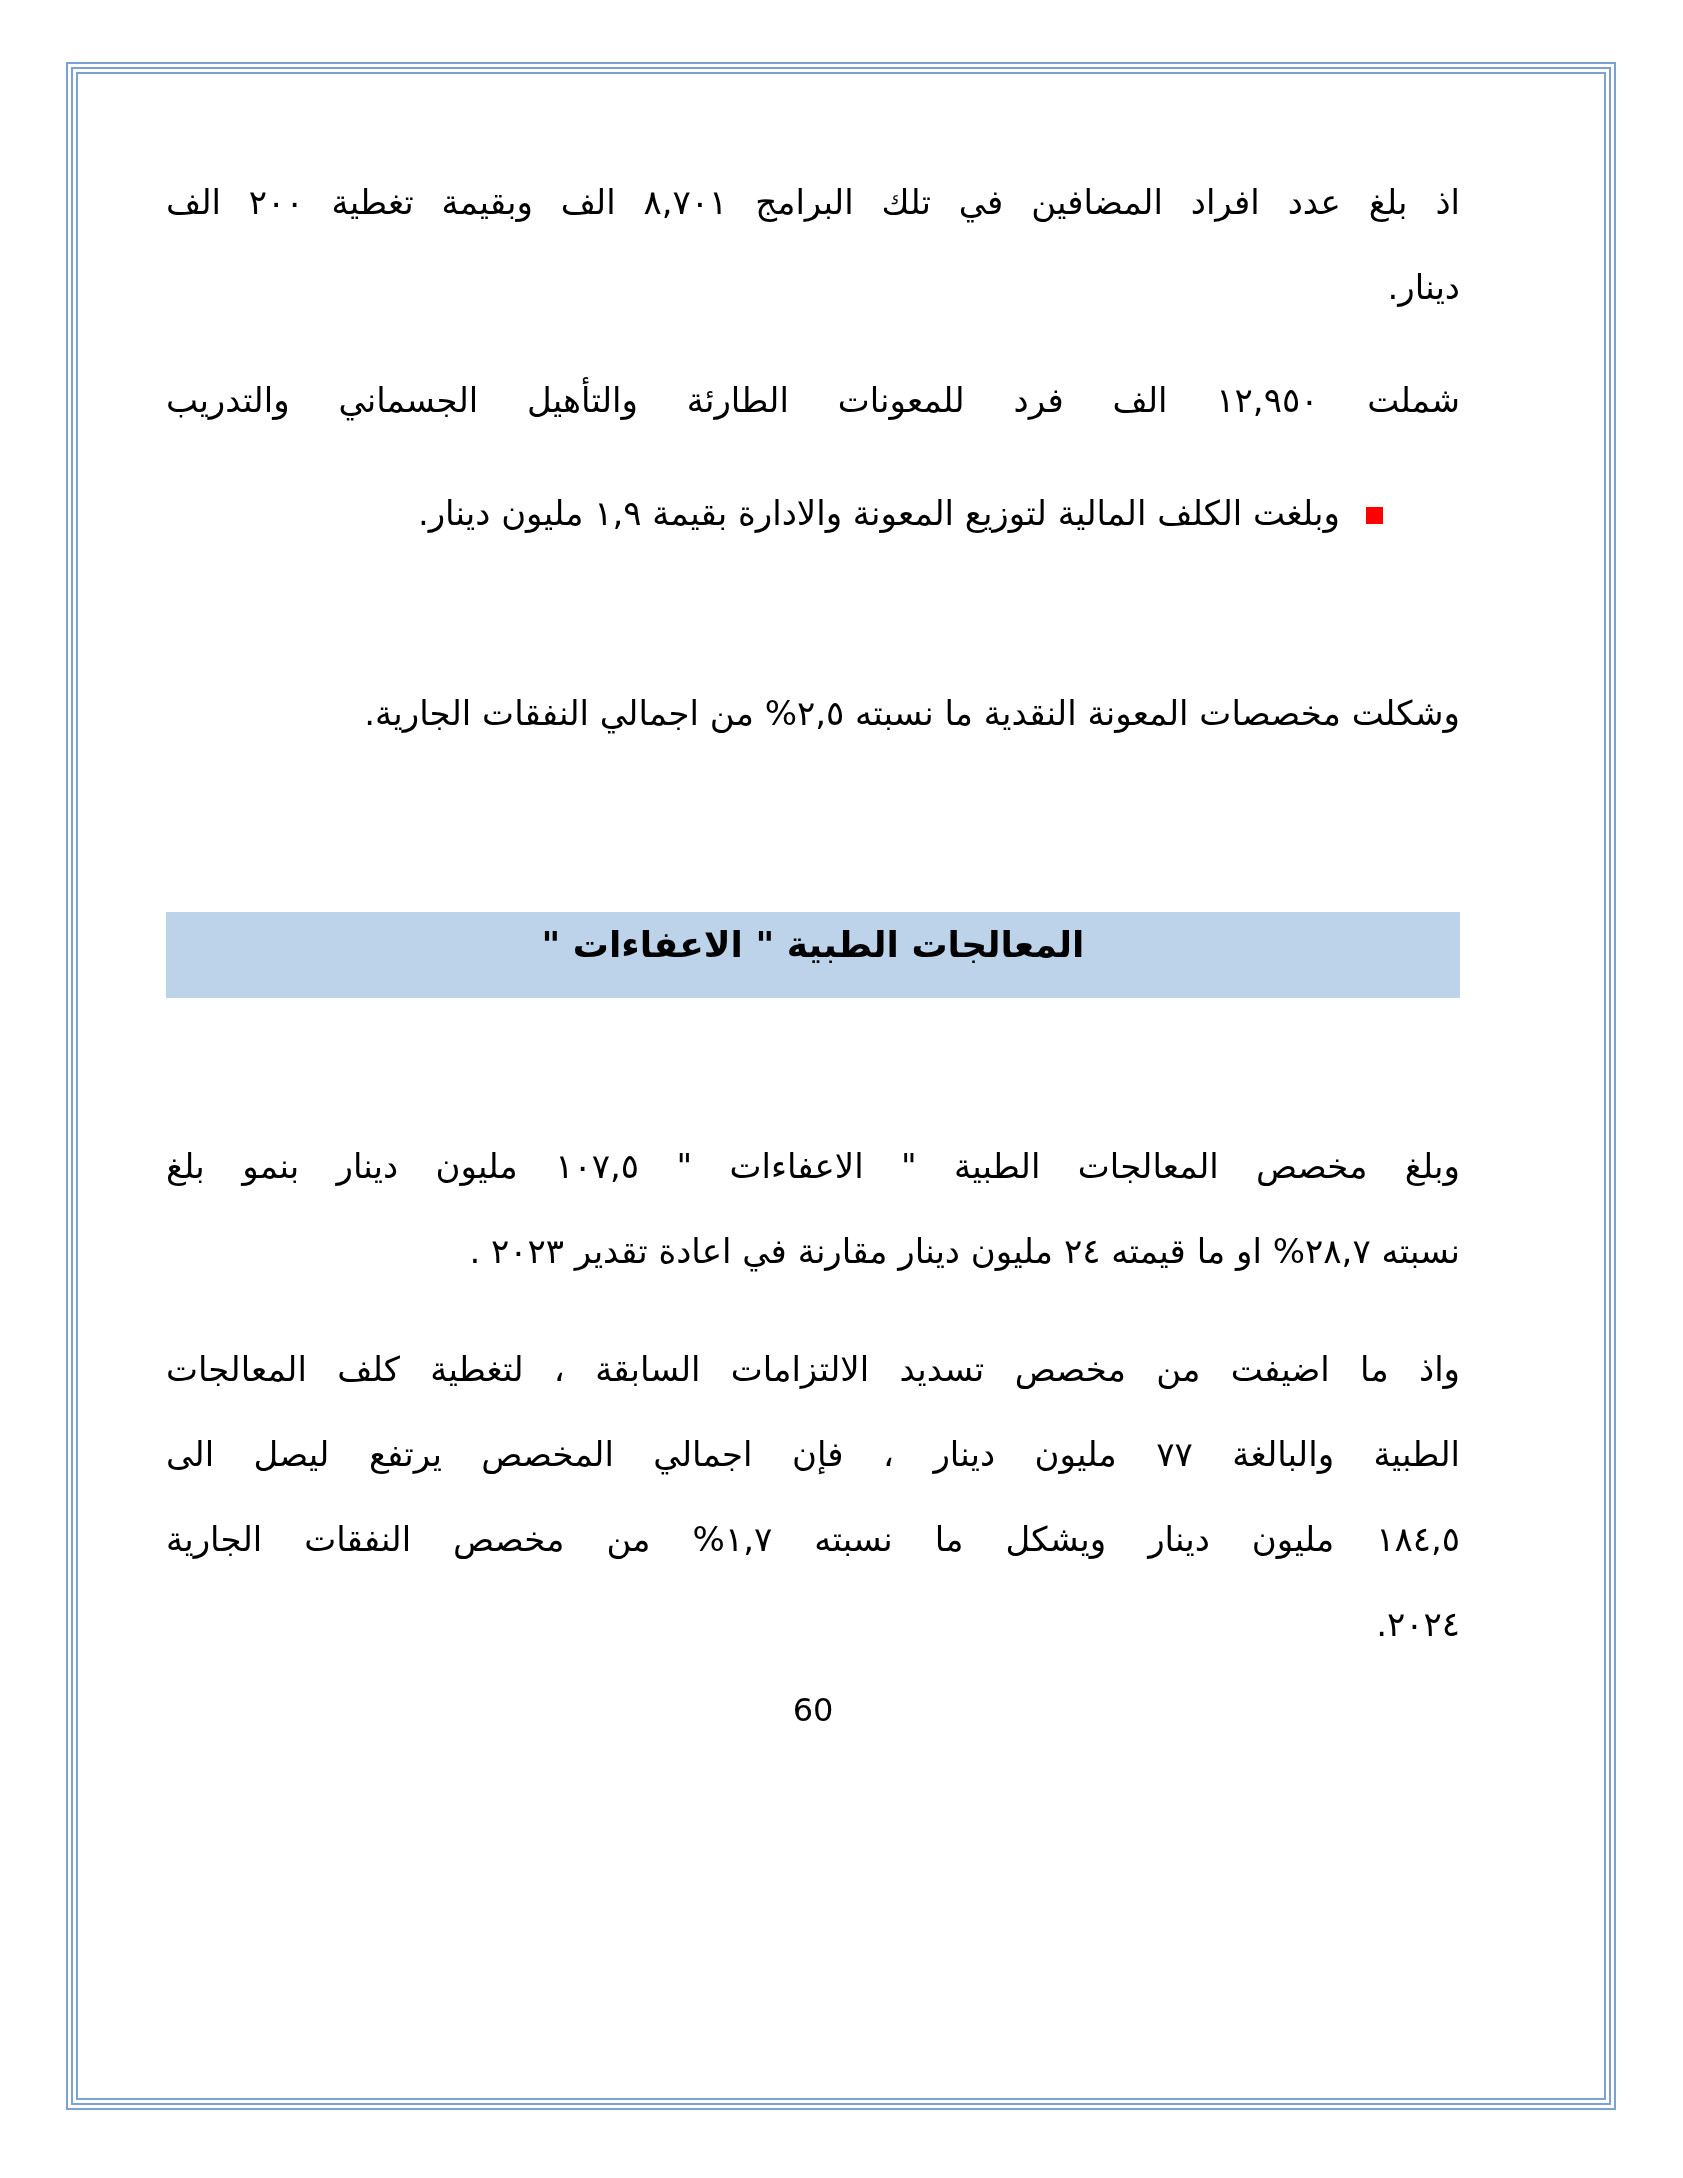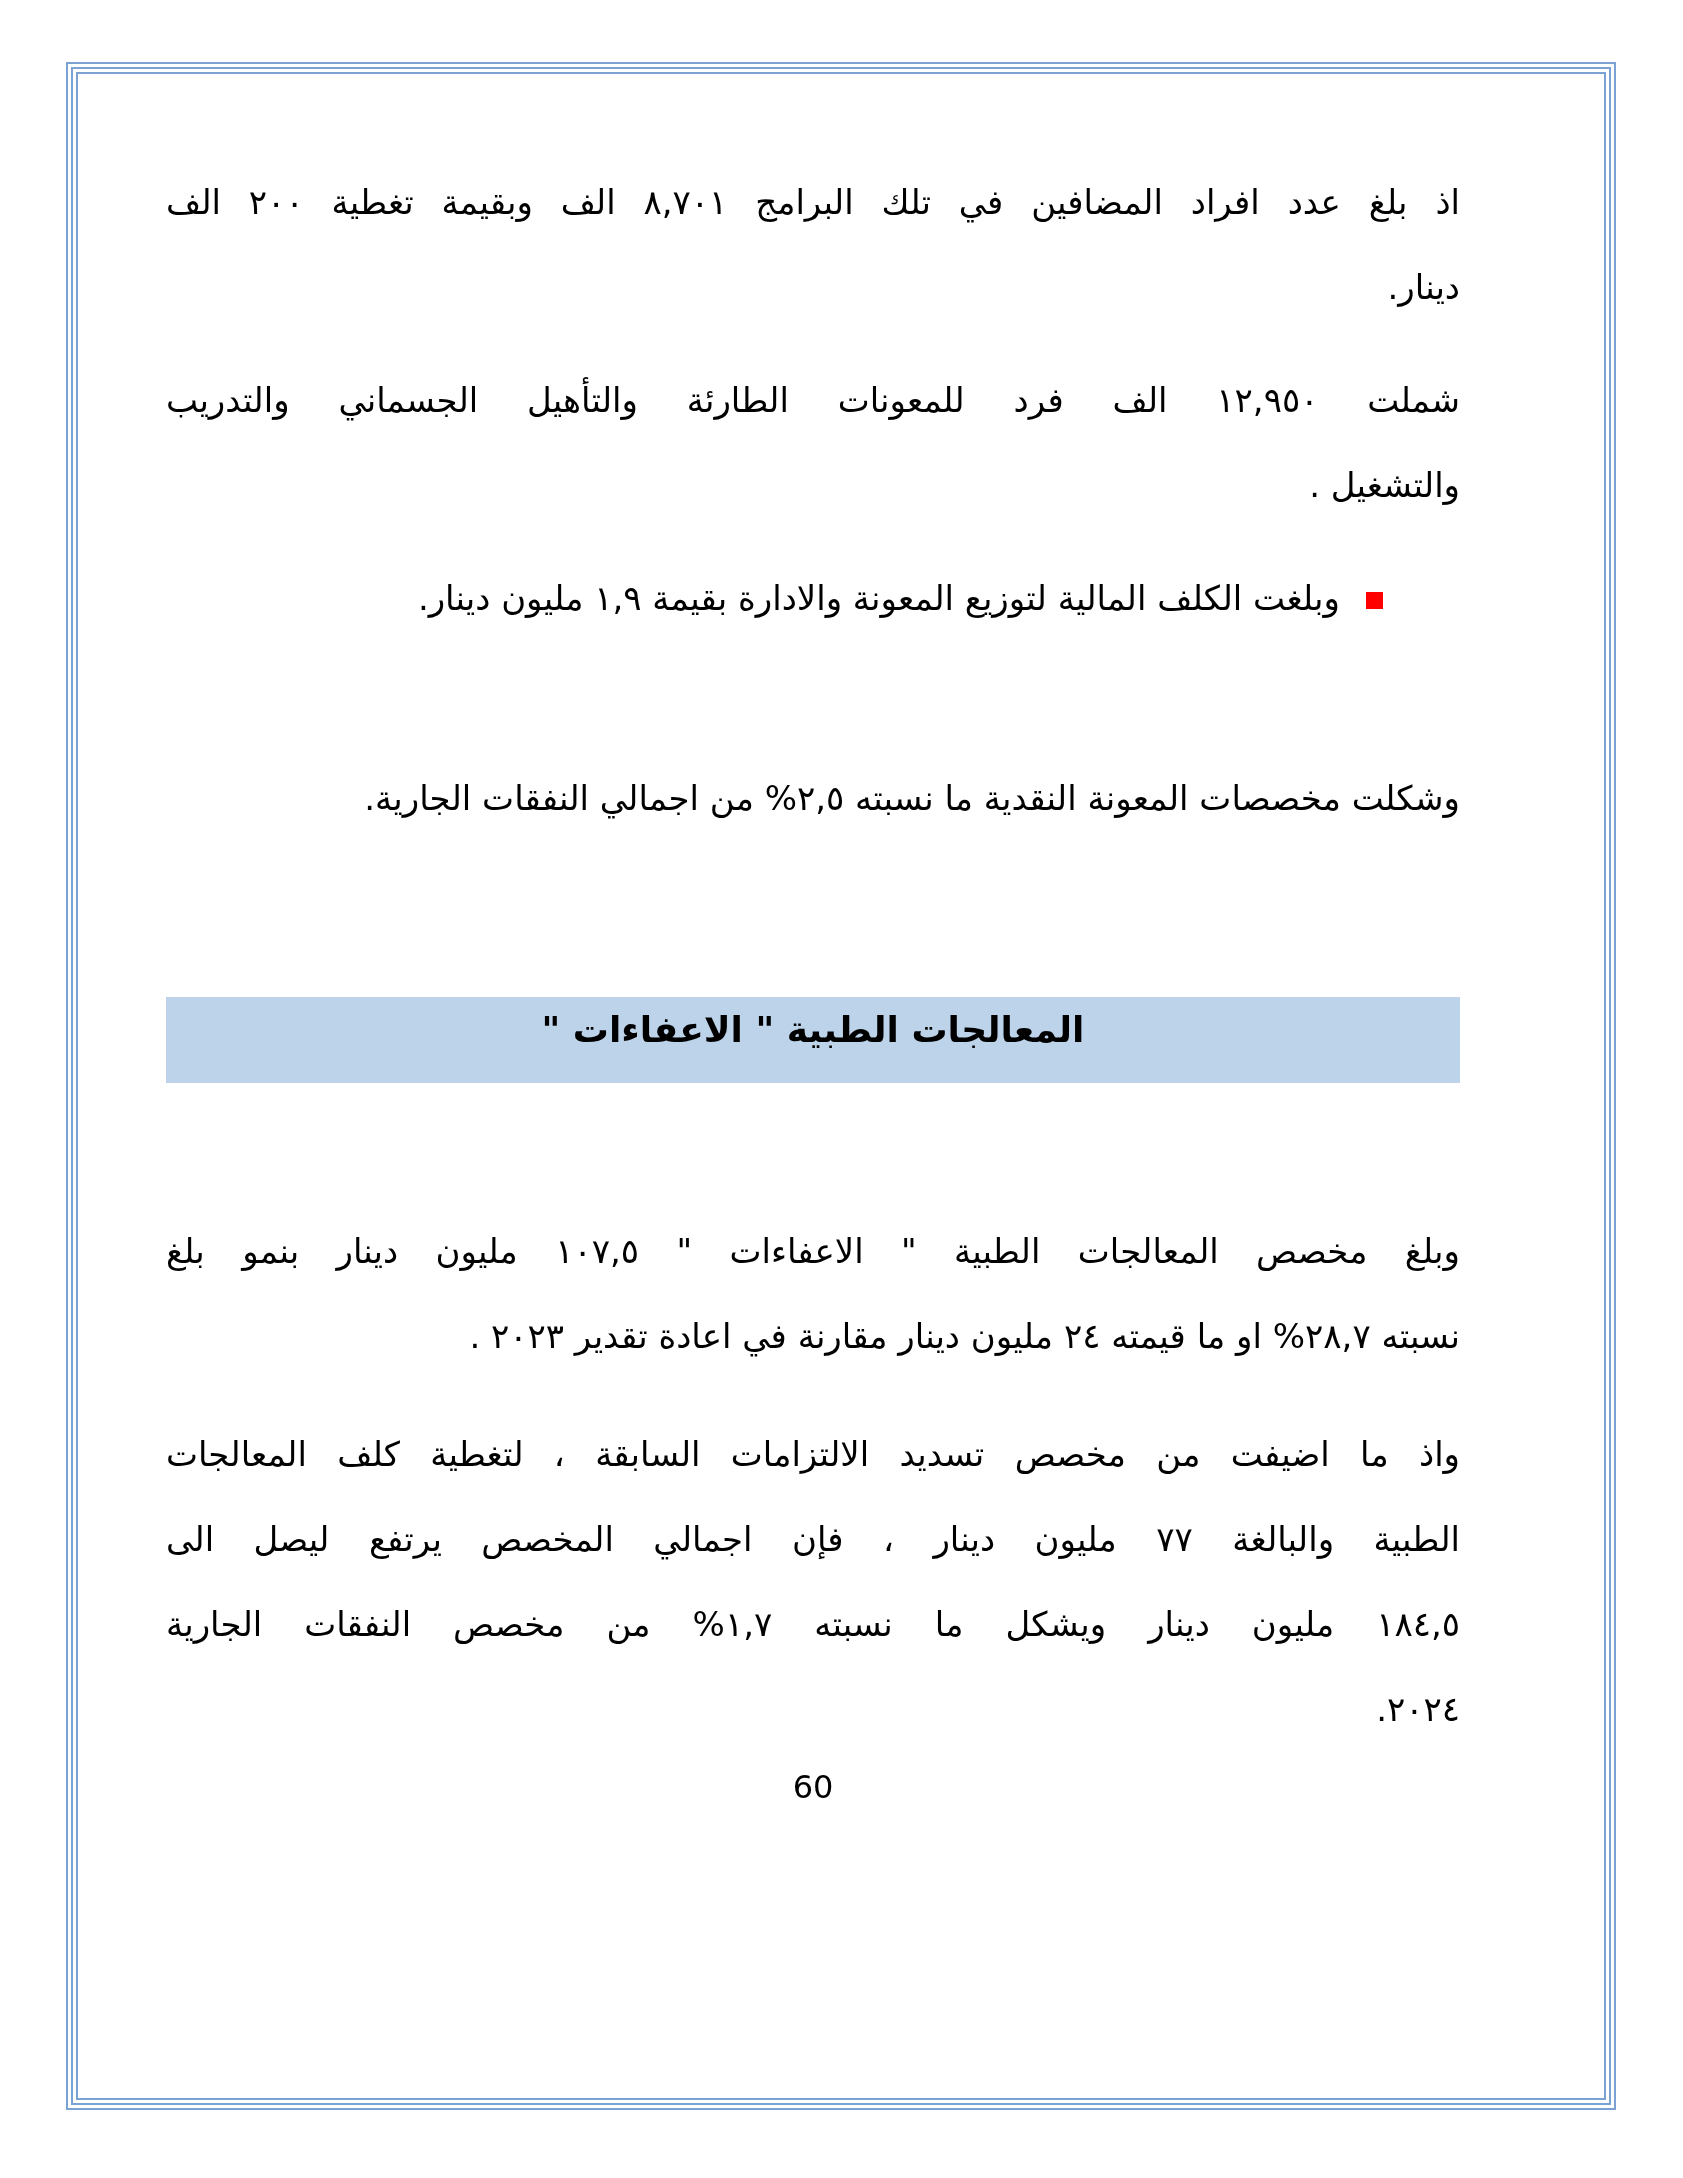--- a/index.html
+++ b/index.html
@@ -40,21 +40,21 @@
   .band {
     margin-top: 156px; height: 86px; background: #BDD3EA;
     display: flex; align-items: center; justify-content: center;
     padding-bottom: 22px;
     font-weight: bold; font-size: 36px;
   }
   .para-p5 { margin-top: 126px; }
   .para-p6 { margin-top: 138px; }
   .para-p7 { margin-top: 33px; }
   .pagenum {
-    margin-top: 20px; text-align: center;
+    margin-top: 28px; text-align: center;
     direction: ltr; font-size: 32px; line-height: 30px;
   }
 </style>
 </head>
 <body>
 
 <div class="page">
 
   <div class="border-outer">
     <div class="border-mid">
@@ -64,21 +64,20 @@
 
   <div class="content">
 
     <div class="para">
       <div class="line j">اذ بلغ عدد افراد المضافين في تلك البرامج ٨,٧٠١ الف وبقيمة تغطية ٢٠٠ الف</div>
       <div class="line r">دينار.</div>
     </div>
 
     <div class="para para-p2">
       <div class="line j">شملت ١٢,٩٥٠ الف فرد للمعونات الطارئة والتأهيل الجسماني والتدريب</div>
-      <div class="line r">والتشغيل .</div>
     </div>
 
     <div class="bullet-row">
       <span class="bullet-sq"></span><span>وبلغت الكلف المالية لتوزيع المعونة والادارة بقيمة ١,٩ مليون دينار.</span>
     </div>
 
     <div class="para para-p4">
       <div class="line r">وشكلت مخصصات المعونة النقدية ما نسبته ٢,٥% من اجمالي النفقات الجارية.</div>
     </div>
 

